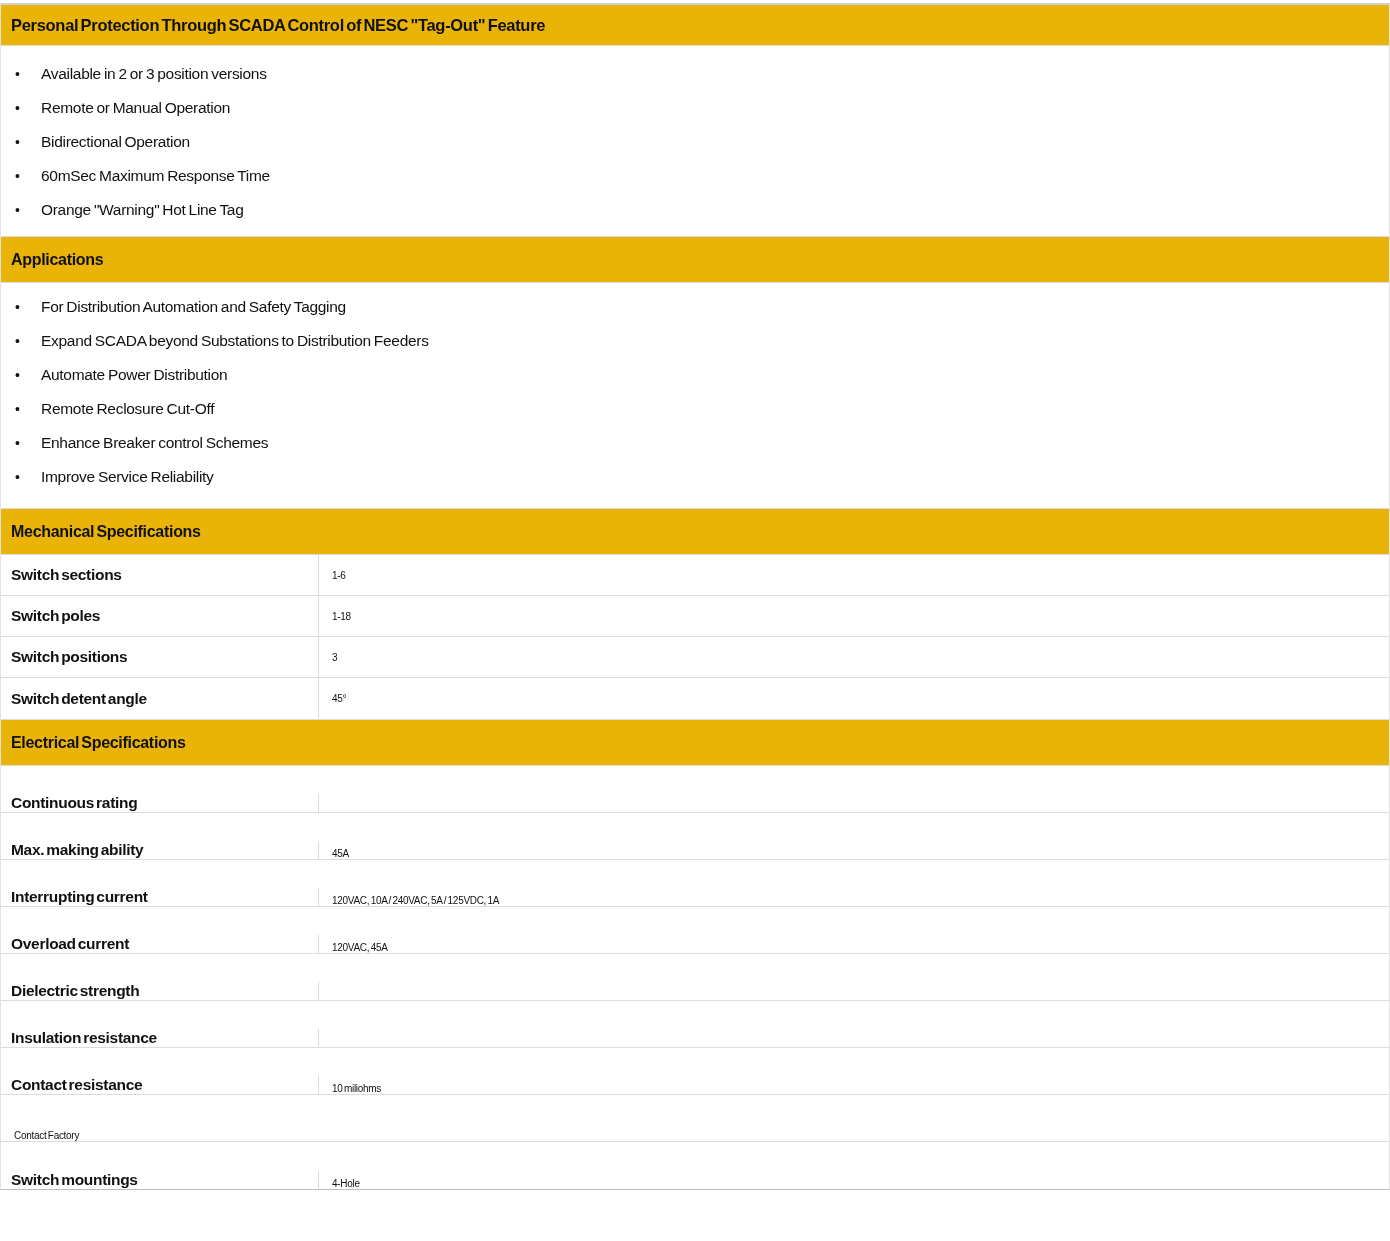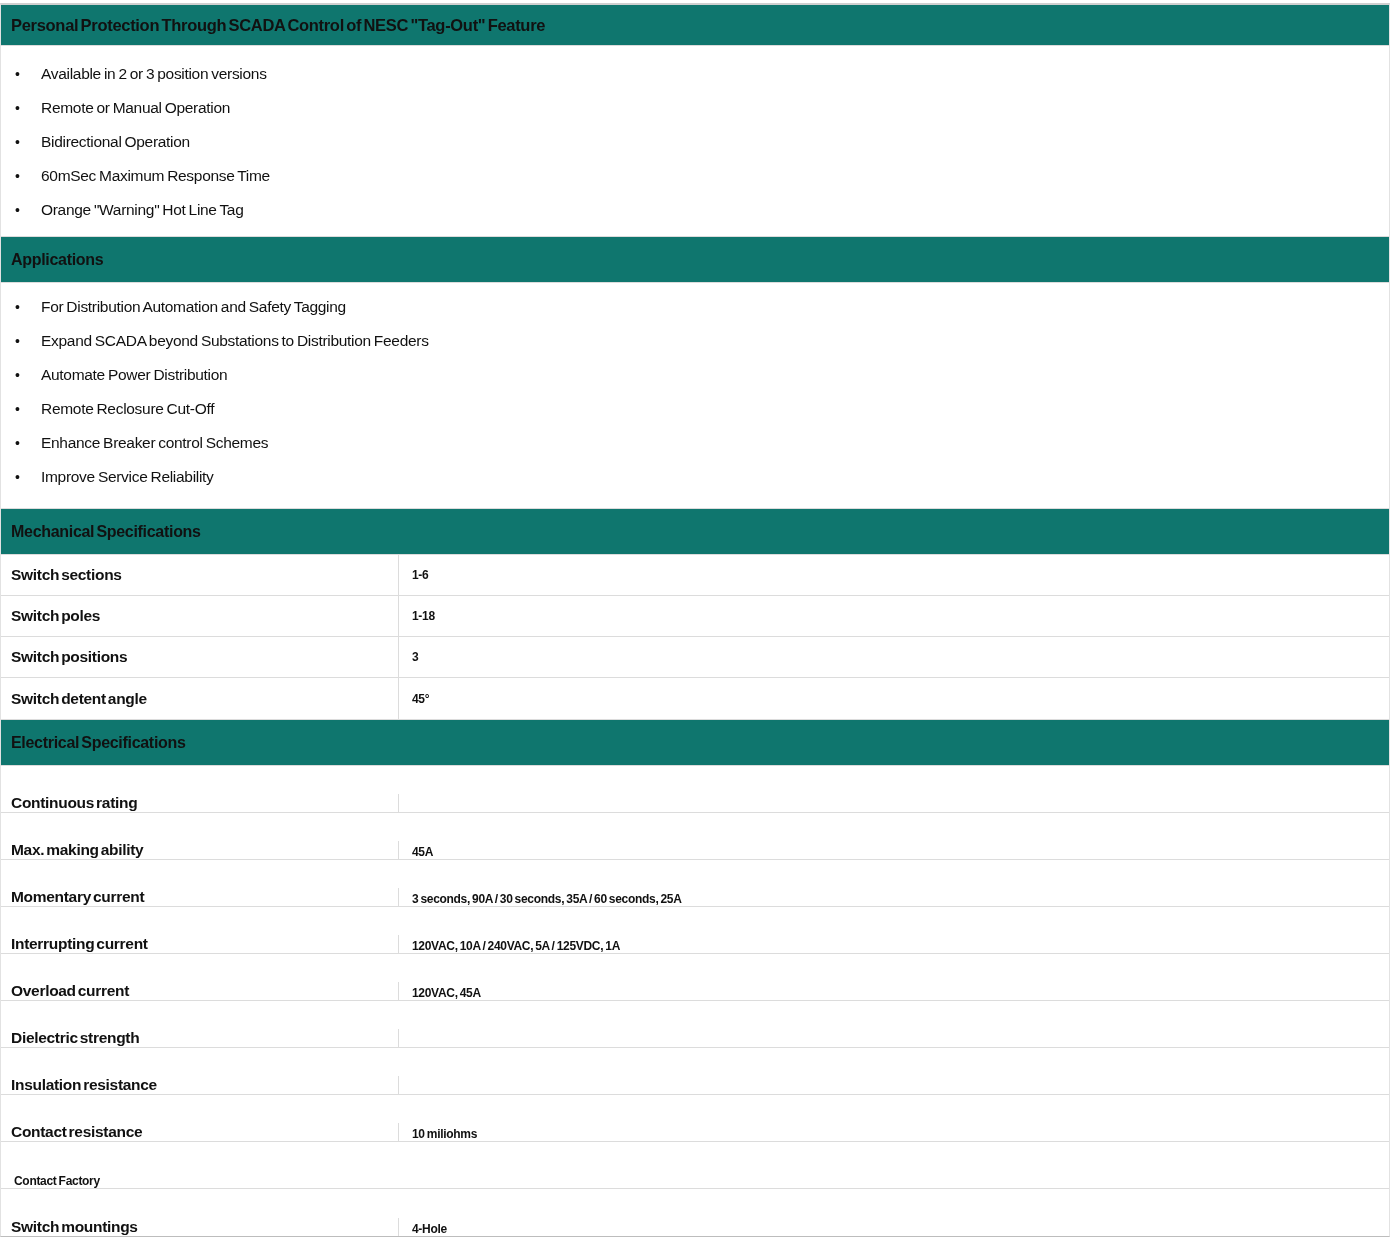--- a/index.html
+++ b/index.html
@@ -16,21 +16,21 @@
     width: 1390px;
     margin-top: 3px;
     border-top: 2px solid #d0d0d0;
     border-left: 1px solid #e2e2e2;
     border-right: 1px solid #e2e2e2;
     border-bottom: 1px solid #bdbdbd;
     background: #ffffff;
   }
   
   .band {
-    background: #0f766e;
+    background: #eab308;
     border-top: 1px solid #dcdcdc;
     border-bottom: 1px solid #dcdcdc;
     height: 47px;
     display: flex;
     align-items: center;
     padding-left: 10px;
     font-size: 16px;
     font-weight: 700;
     word-spacing: -2px;
   }
@@ -67,37 +67,36 @@
   
   .spec-table { background: #ffffff; }
   .spec-row {
     display: flex;
     border-bottom: 1px solid #dcdcdc;
   }
   .spec-row:last-child { border-bottom: none; }
   .spec-table.mech .spec-row { height: 41px; }
   .spec-table.elec .spec-row { height: 47px; align-items: flex-end; }
   .cell-label {
-    width: 398px;
+    width: 318px;
     border-right: 1px solid #dcdcdc;
     display: flex;
     align-items: center;
     padding-left: 10px;
     font-size: 15.5px;
     font-weight: 700;
     word-spacing: -2px;
   }
   .cell-value {
     flex: 1;
     display: flex;
     align-items: center;
     padding-left: 13px;
-    font-size: 12px;
+    font-size: 10px;
     word-spacing: -1px;
-    font-weight: bold;
   }
 </style>
 </head>
 <body>
 
 <div class="doc">
 
   <div class="band title-band">
     <span>Personal Protection Through SCADA Control of NESC "Tag-Out" Feature</span>
   </div>
@@ -185,24 +184,20 @@
 
   <div class="spec-table elec">
     <div class="spec-row">
       <div class="cell-label">Continuous rating</div>
     </div>
     <div class="spec-row">
       <div class="cell-label">Max. making ability</div>
       <div class="cell-value">45A</div>
     </div>
     <div class="spec-row">
-      <div class="cell-label">Momentary current</div>
-      <div class="cell-value">3 seconds, 90A / 30 seconds, 35A / 60 seconds, 25A</div>
-    </div>
-    <div class="spec-row">
       <div class="cell-label">Interrupting current</div>
       <div class="cell-value">120VAC, 10A / 240VAC, 5A / 125VDC, 1A</div>
     </div>
     <div class="spec-row">
       <div class="cell-label">Overload current</div>
       <div class="cell-value">120VAC, 45A</div>
     </div>
     <div class="spec-row">
       <div class="cell-label">Dielectric strength</div>
     </div>

